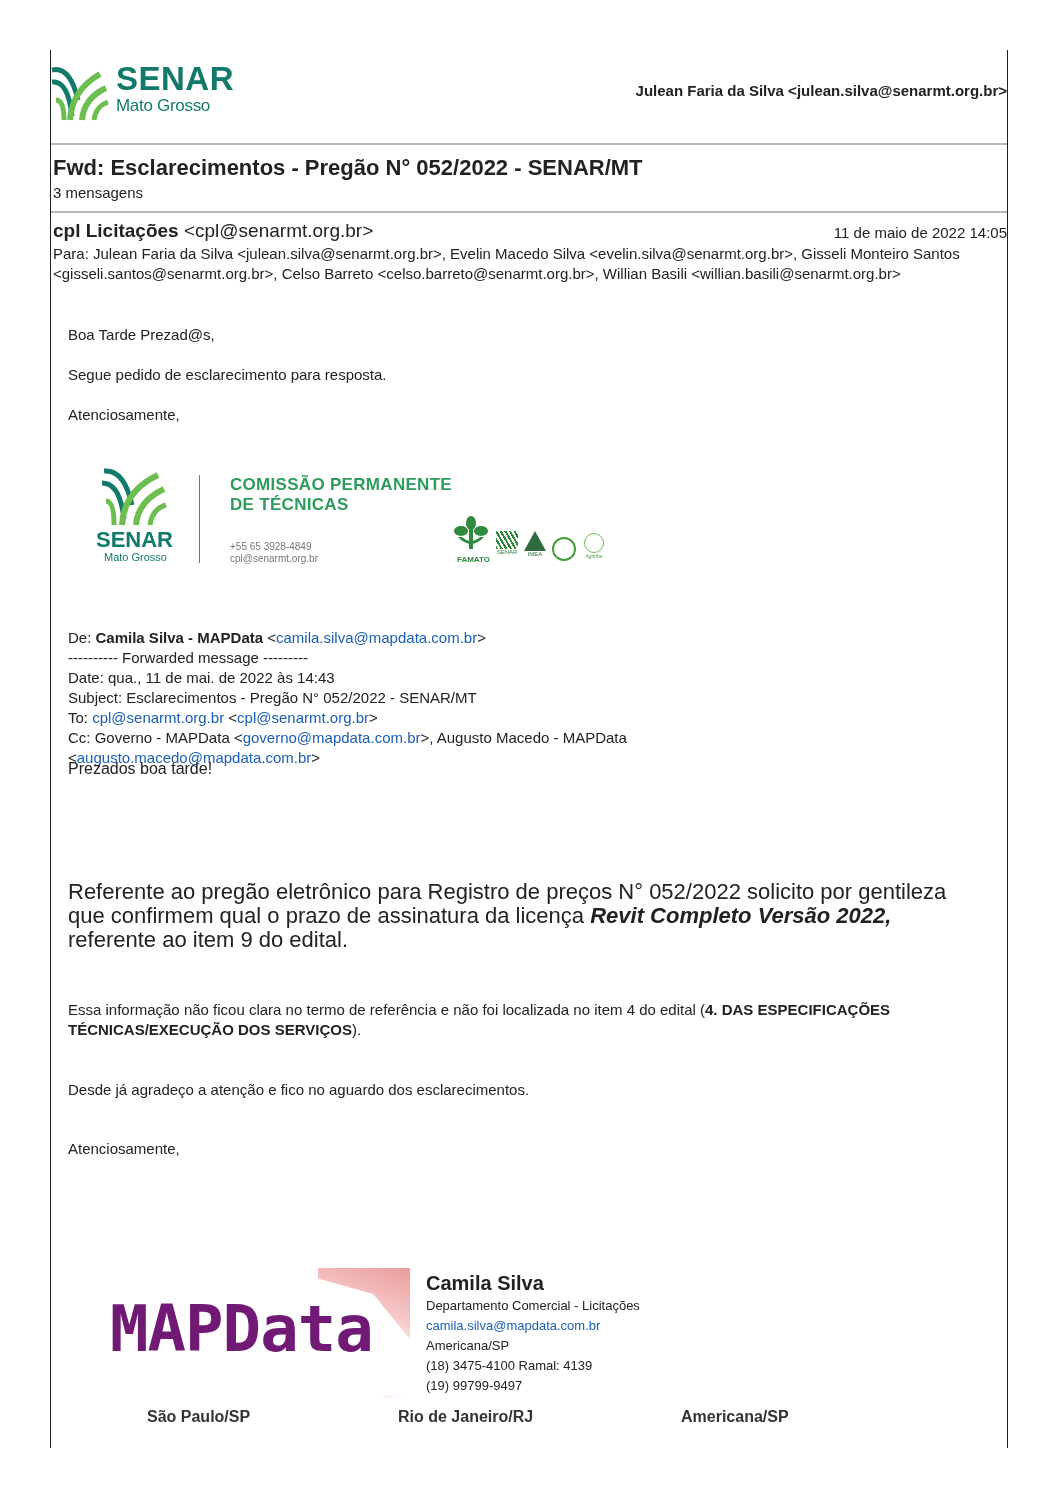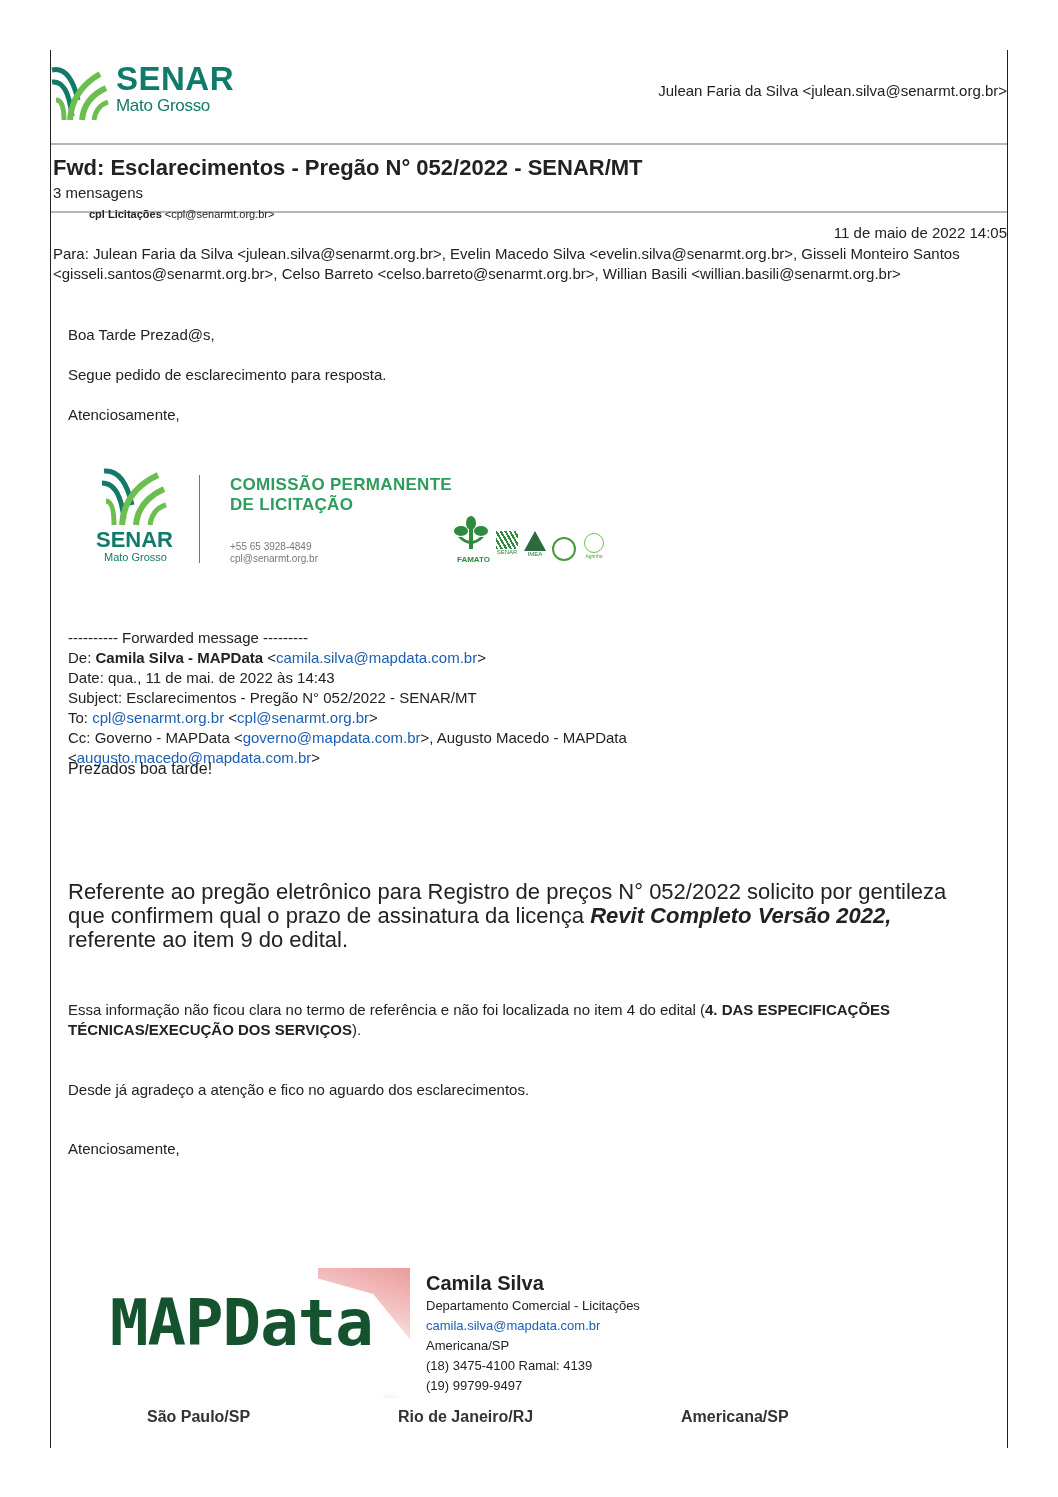--- a/index.html
+++ b/index.html
@@ -5,45 +5,45 @@
   html, body { margin: 0; padding: 0; background: #ffffff; }
   body { width: 1058px; height: 1497px; position: relative; overflow: hidden;
          font-family: "Liberation Sans", sans-serif; color: #222222; }
   .vline-left { position: absolute; left: 50px; top: 50px; width: 1px; height: 1398px; background: #222; }
   .vline-right { position: absolute; left: 1007px; top: 50px; width: 1px; height: 1398px; background: #222; }
   .hr { position: absolute; left: 51px; width: 956px; height: 2px; background: #b7b7b7; }
   .abs { position: absolute; }
   .senar-logo { left: 50px; top: 60px; width: 200px; height: 64px; }
   .senar-text { position: absolute; left: 66px; top: 0px; font-weight: bold; font-size: 33px; color: #127a6a; letter-spacing: 0.5px; }
   .senar-sub { position: absolute; left: 66px; top: 36px; font-size: 17px; color: #127a6a; letter-spacing: -0.3px; }
-  .account { right: 51px; top: 82px; font-size: 15px; font-weight: normal; color: #222; }
+  .account { right: 51px; top: 82px; font-size: 15px; font-weight: bold; color: #222; }
   .subject { left: 53px; top: 155px; font-size: 22px; font-weight: bold; color: #222; }
   .msgcount { left: 53px; top: 184px; font-size: 15px; color: #222; }
-  .from-line { left: 53px; top: 208px; font-size: 11px; margin-left: 36px; }
+  .from-line { left: 53px; top: 220px; font-size: 19px; }
   .from-line b { font-weight: bold; }
   .date { right: 51px; top: 224px; font-size: 15px; text-align: right; }
   .to-block { left: 53px; top: 244px; width: 950px; font-size: 15px; line-height: 20px; }
   .body-small { font-size: 15px; line-height: 20px; color: #222; }
   .link { color: #1a5fb4; }
   .cpl-sig { left: 80px; top: 455px; width: 540px; height: 120px; }
   .cpl-title { position: absolute; left: 150px; top: 20px; font-size: 17px; font-weight: bold; color: #2d9c5c; line-height: 20px; letter-spacing: 0.3px; }
   .cpl-contact { position: absolute; left: 150px; top: 86px; font-size: 10px; color: #777; line-height: 12px; }
   .cpl-divider { position: absolute; left: 119px; top: 20px; width: 1px; height: 88px; background: #2d9c5c; }
   .partners { position: absolute; left: 372px; top: 60px; display: flex; gap: 6px; align-items: flex-end; }
   .fwd { left: 68px; top: 628px; font-size: 15px; line-height: 20px; }
   .fwd b { font-weight: bold; }
   .greet { left: 68px; top: 760px; font-size: 16px; }
   .para-big { left: 68px; top: 880px; width: 910px; font-size: 22px; line-height: 24px; }
   .para-big .em { font-weight: bold; font-style: italic; }
   .para-small { left: 68px; top: 1000px; width: 900px; font-size: 15px; line-height: 20px; }
   .para-small b { font-weight: bold; }
   .thanks { left: 68px; top: 1081px; font-size: 15px; }
   .closing { left: 68px; top: 1140px; font-size: 15px; }
   .mapdata-logo { left: 110px; top: 1268px; width: 300px; height: 130px; }
-  .mapdata-text { position: absolute; left: 0; top: 18px; font-size: 64px; font-weight: bold; color: #14532d; letter-spacing: -1px; font-family: "DejaVu Sans Mono", monospace; }
+  .mapdata-text { position: absolute; left: 0; top: 24px; font-size: 64px; font-weight: bold; color: #701a75; letter-spacing: -1px; font-family: "DejaVu Sans Mono", monospace; }
   .sig { left: 426px; top: 1270px; font-size: 13px; line-height: 20px; }
   .sig-name { font-size: 20px; font-weight: bold; line-height: 26px; }
   .cities { top: 1408px; font-size: 16px; font-weight: bold; color: #333; }
 </style>
 </head>
 <body>
 
 <div class="vline-left"></div>
 <div class="vline-right"></div>
 
@@ -87,21 +87,21 @@
     <path d="M8 36 Q16 36 16 60" stroke="#6cbf4f" stroke-width="5" fill="none"></path>
     <path d="M24 60 Q26 26 60 10" stroke="#6cbf4f" stroke-width="6" fill="none"></path>
     <path d="M38 60 Q40 36 66 24" stroke="#6cbf4f" stroke-width="6" fill="none"></path>
     <path d="M52 60 Q54 44 68 40" stroke="#6cbf4f" stroke-width="5" fill="none"></path>
   </svg>
   <div style="position:absolute;left:16px;top:72px;font-size:22px;font-weight:bold;color:#127a6a;">SENAR</div>
   <div style="position:absolute;left:24px;top:96px;font-size:11px;color:#127a6a;">Mato Grosso</div>
   <div class="cpl-divider"></div>
   <div class="cpl-title">
     <div>COMISSÃO PERMANENTE</div>
-    <div>DE LICITAÇÃO</div>
+    <div>DE TÉCNICAS</div>
   </div>
   <div class="cpl-contact">
     <div>+55 65 3928-4849</div>
     <div>cpl@senarmt.org.br</div>
   </div>
   <div class="partners">
     <div style="width:38px;height:46px;position:relative;">
       <svg width="38" height="36" viewBox="0 0 38 36">
         <ellipse cx="19" cy="8" rx="5" ry="7" fill="#2d8a3e"></ellipse>
         <ellipse cx="9" cy="16" rx="7" ry="5" fill="#2d8a3e"></ellipse>
@@ -121,24 +121,24 @@
     </div>
     <div style="width:24px;height:24px;border:2px solid #4a9a3e;border-radius:50%;box-sizing:border-box;"></div>
     <div style="width:24px;height:28px;font-size:5px;color:#4a9a3e;text-align:center;">
       <div style="width:20px;height:20px;border:1.5px solid #6cbf4f;border-radius:50%;margin:0 auto;box-sizing:border-box;"></div>
       <span>Agrinho</span>
     </div>
   </div>
 </div>
 
 <div class="abs fwd">
-  <div>---------- Forwarded message ---------</div>
   <div>
     <span>De: </span><b>Camila Silva - MAPData</b> &lt;<span class="link">camila.silva@mapdata.com.br</span>&gt;
   </div>
+  <div>---------- Forwarded message ---------</div>
   <div>Date: qua., 11 de mai. de 2022 às 14:43</div>
   <div>Subject: Esclarecimentos - Pregão N° 052/2022 - SENAR/MT</div>
   <div>
     <span>To: </span><span class="link">cpl@senarmt.org.br</span> &lt;<span class="link">cpl@senarmt.org.br</span>&gt;
   </div>
   <div>
     <span>Cc: Governo - MAPData &lt;</span><span class="link">governo@mapdata.com.br</span><span>&gt;, Augusto Macedo - MAPData</span><br>&lt;<span class="link">augusto.macedo@mapdata.com.br</span>&gt;
   </div>
 </div>
 

